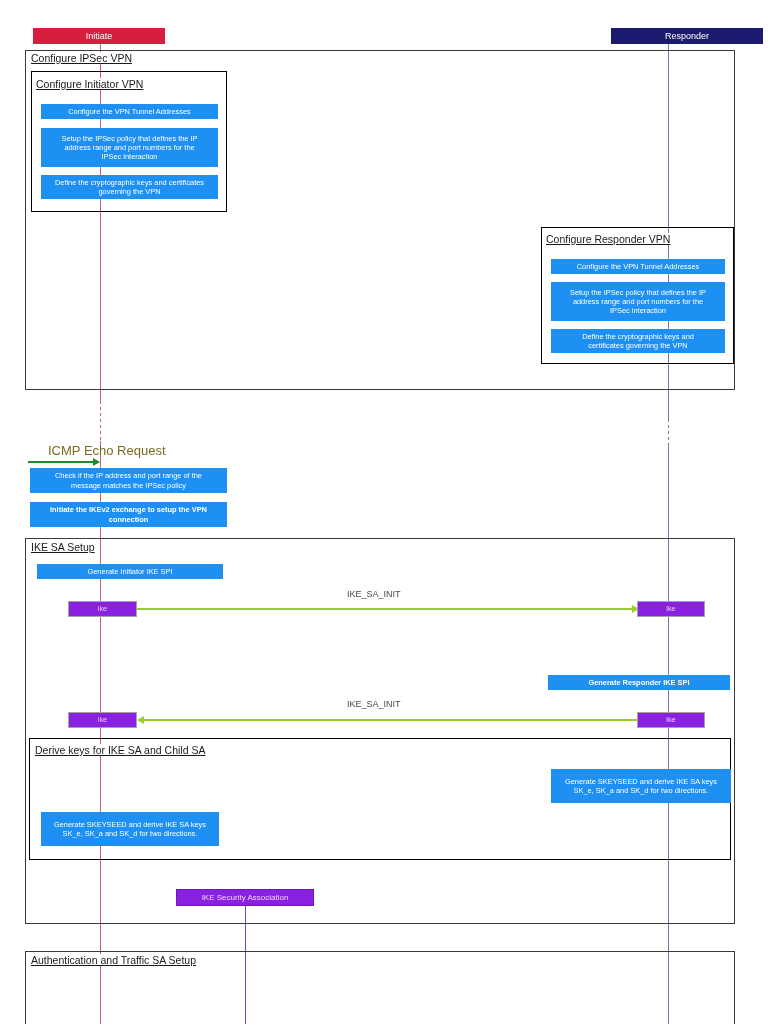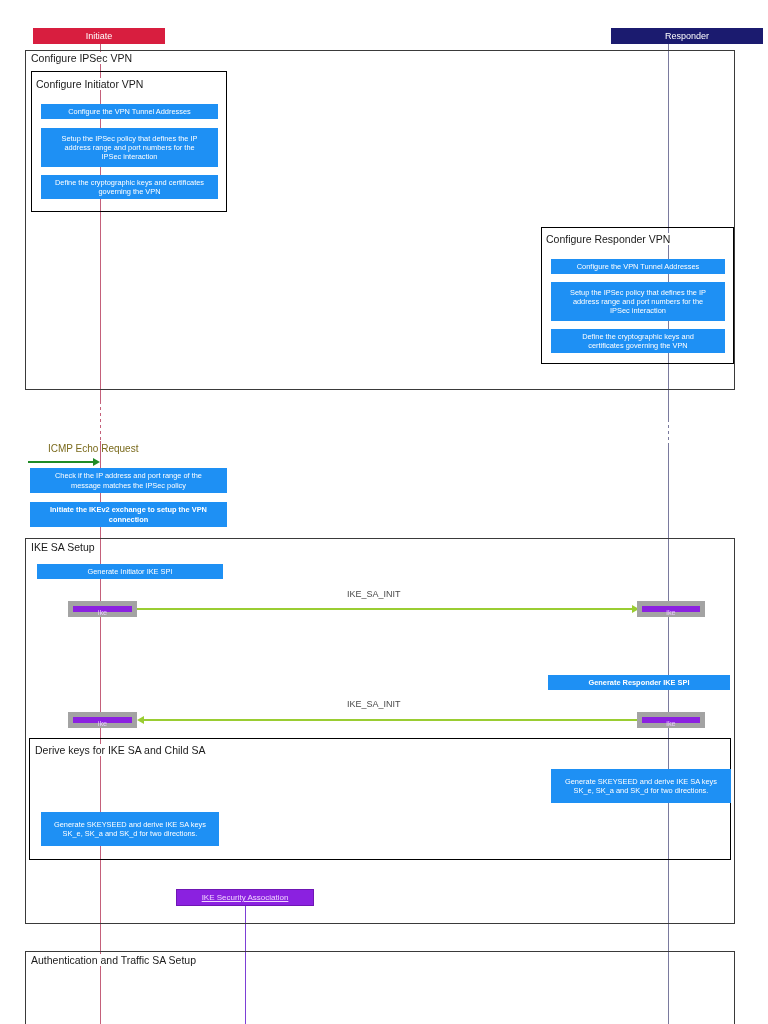--- a/index.html
+++ b/index.html
@@ -21,48 +21,48 @@
       background-image:linear-gradient(to bottom,#c4607a 0 3px,transparent 3px 6px);
       background-size:1px 6px;}
   .lifeline.dashed-resp{background:none;
       background-image:linear-gradient(to bottom,#7a7a9e 0 3px,transparent 3px 6px);
       background-size:1px 6px;}
 
   
   .frame{position:absolute;border:1.5px solid #3a3a3a;box-sizing:border-box;background:transparent;}
   .frame.inner{border:1.5px solid #000;}
   .frame-label{position:absolute;font-size:10.5px;color:#1a1a1a;
-               background:#fff;padding:0 2px;white-space:nowrap;}
+               background:#fff;padding:0 2px;white-space:nowrap;text-decoration:underline;}
 
   
   .note{position:absolute;background:#1e90f4;color:#ffffff;font-size:7.4px;
         line-height:9.2px;text-align:center;box-sizing:border-box;
         display:flex;align-items:center;justify-content:center;padding:1px 13px;}
 
   
   .activation{position:absolute;background:#8b21e0;color:#e9c9ff;font-size:7.4px;
-              line-height:13px;text-align:center;border:5px solid #a3a3a3;
+              line-height:13px;text-align:center;border:1px solid #a3a3a3;
               box-sizing:border-box;}
   .sa-box{position:absolute;background:#8b21e0;color:#f0d5ff;font-size:8px;
           line-height:15px;text-align:center;border:1px solid #6f16b4;
           box-sizing:border-box;}
 
   
   .msg-line{position:absolute;height:1.5px;}
   .msg-line.green{background:#9acd32;}
   .msg-line.darkgreen{background:#1f8b26;}
   .arrowhead{position:absolute;width:0;height:0;}
   .arrowhead.right-green{border-top:4px solid transparent;border-bottom:4px solid transparent;
       border-left:7px solid #9acd32;}
   .arrowhead.left-green{border-top:4px solid transparent;border-bottom:4px solid transparent;
       border-right:7px solid #9acd32;}
   .arrowhead.right-dark{border-top:4px solid transparent;border-bottom:4px solid transparent;
       border-left:7px solid #1f8b26;}
   .msg-label{position:absolute;font-size:9px;color:#4a4a4a;white-space:nowrap;}
-  .msg-label.olive{color:#7a6a1c;font-size:10px;padding-left:20px;}
+  .msg-label.olive{color:#7a6a1c;font-size:13px;padding-left:20px;}
 </style>
 </head>
 <body>
 
 <div id="canvas">
 
   <div class="phead initiator" style="left:33px;top:28px;width:132px;">Initiate</div>
   <div class="phead responder" style="left:611px;top:28px;width:152px;">Responder</div>
 
   <div class="lifeline solid-init" style="left:100px;top:44px;height:357px;"></div>
@@ -117,18 +117,18 @@
   <div class="msg-line green" style="left:144px;top:719px;width:493px;"></div>
   <div class="arrowhead left-green" style="left:137px;top:716px;"></div>
   <div class="activation" style="left:68px;top:712px;width:69px;height:16px;">ike</div>
 
   <div class="frame inner" style="left:29px;top:738px;width:702px;height:122px;"></div>
   <div class="frame-label" style="left:33px;top:744px;">Derive keys for IKE SA and Child SA</div>
 
   <div class="note" style="left:551px;top:769px;width:180px;height:34px;">Generate SKEYSEED and derive IKE SA keys SK_e, SK_a and SK_d for two directions.</div>
   <div class="note" style="left:41px;top:812px;width:178px;height:34px;">Generate SKEYSEED and derive IKE SA keys SK_e, SK_a and SK_d for two directions.</div>
 
-  <div class="sa-box" style="left:176px;top:889px;width:138px;height:17px;text-decoration:underline;">IKE Security Association</div>
+  <div class="sa-box" style="left:176px;top:889px;width:138px;height:17px;">IKE Security Association</div>
 
   <div class="frame" style="left:25px;top:951px;width:710px;height:90px;"></div>
   <div class="frame-label" style="left:29px;top:954px;">Authentication and Traffic SA Setup</div>
 
 </div>
 
 </body></html>

